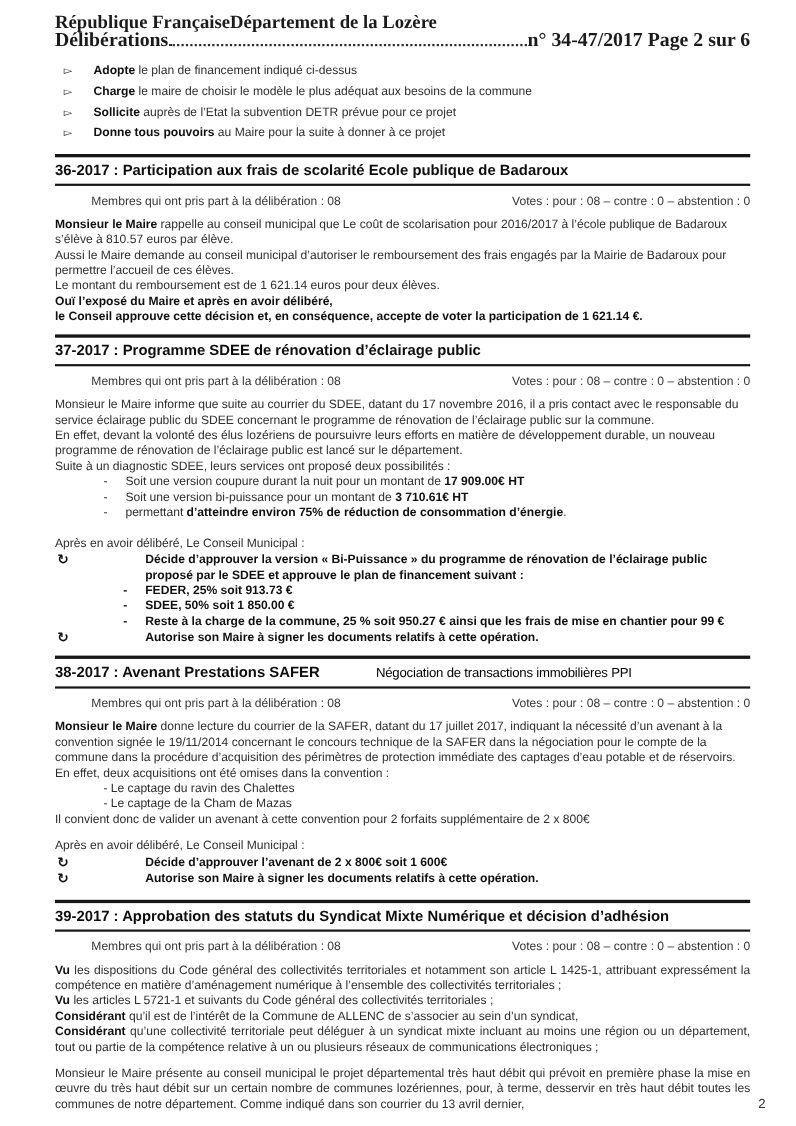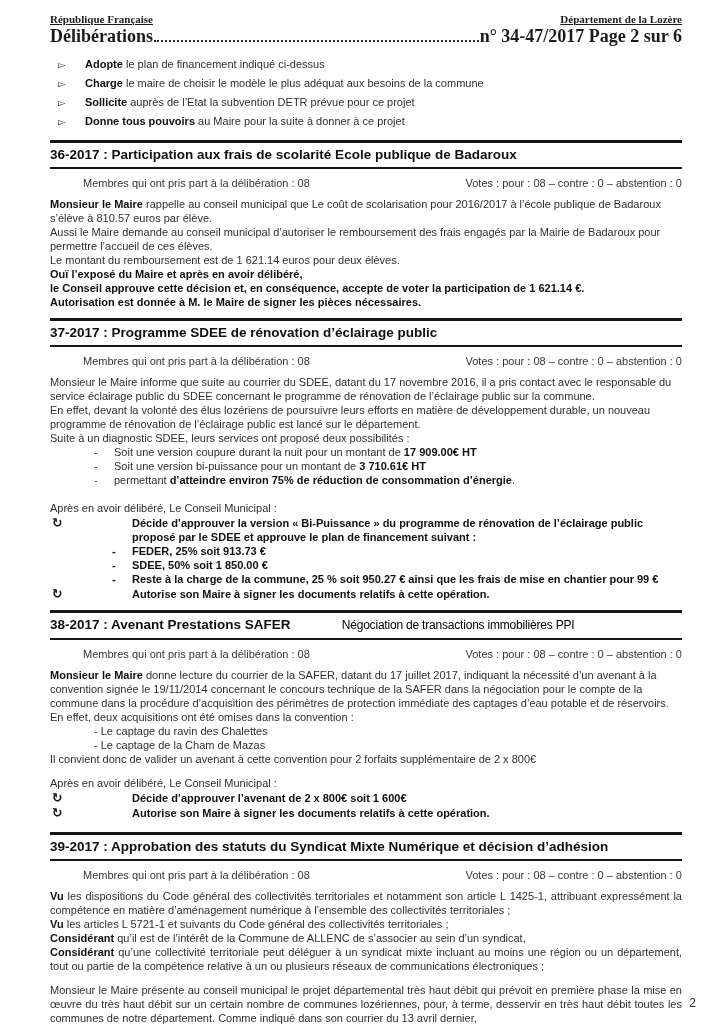--- a/index.html
+++ b/index.html
@@ -5,21 +5,21 @@
   html, body { margin:0; padding:0; }
   body {
     width:724px; height:1024px; background:#ffffff; position:relative; overflow:hidden;
     font-family:"Liberation Sans","DejaVu Sans",sans-serif;
     font-size:11px; line-height:14px; color:#2e2e2e;
   }
   .page { padding:12px 42px 0 50px; }
 
   
   .hdr { font-family:"Liberation Serif","DejaVu Serif",serif; font-weight:bold; color:#1b1b1b; }
-  .hdr-row1 { display:flex; justify-content:space-between; font-size:11px; line-height:15px;text-decoration:underline; }
+  .hdr-row1 { display:flex; font-size:17px; line-height:15px; }
   .hdr-row2 { display:flex; align-items:flex-end; font-size:18px; line-height:17px; margin-top:1px; }
   .leader { flex:1; border-bottom:2px dotted #2a2a2a; margin:0 1px 3px 1px; }
 
   
   .bullets { margin:10px 0 2px 0; }
   .tb-row { display:flex; line-height:19px; padding-left:8px; }
   .tb-glyph { width:27px; font-size:10px; color:#222; }
   .b { font-weight:bold; color:#101010; }
 
   
@@ -91,21 +91,20 @@
     </div>
     <div class="meta-row">
       <span>Membres qui ont pris part à la délibération : 08</span>
       <span>Votes : pour : 08 – contre : 0 – abstention : 0</span>
     </div>
     <p class="para"><span class="b">Monsieur le Maire</span><span> rappelle au conseil municipal que Le coût de scolarisation pour 2016/2017 à l’école publique de Badaroux s’élève à 810.57 euros par élève.</span></p>
     <p class="para">Aussi le Maire demande au conseil municipal d’autoriser le remboursement des frais engagés par la Mairie de Badaroux pour permettre l’accueil de ces élèves.</p>
     <p class="para">Le montant du remboursement est de 1 621.14 euros pour deux élèves.</p>
     <p class="bold-para gap">Ouï l’exposé du Maire et après en avoir délibéré,</p>
     <p class="bold-para">le Conseil approuve cette décision et, en conséquence, accepte de voter la participation de 1 621.14 €.</p>
-    <p class="bold-para">Autorisation est donnée à M. le Maire de signer les pièces nécessaires.</p>
   </section>
 
   <section>
     <div class="sec-header">
       <h2 class="sec-title">37-2017 : Programme SDEE de rénovation d’éclairage public</h2>
     </div>
     <div class="meta-row">
       <span>Membres qui ont pris part à la délibération : 08</span>
       <span>Votes : pour : 08 – contre : 0 – abstention : 0</span>
     </div>

